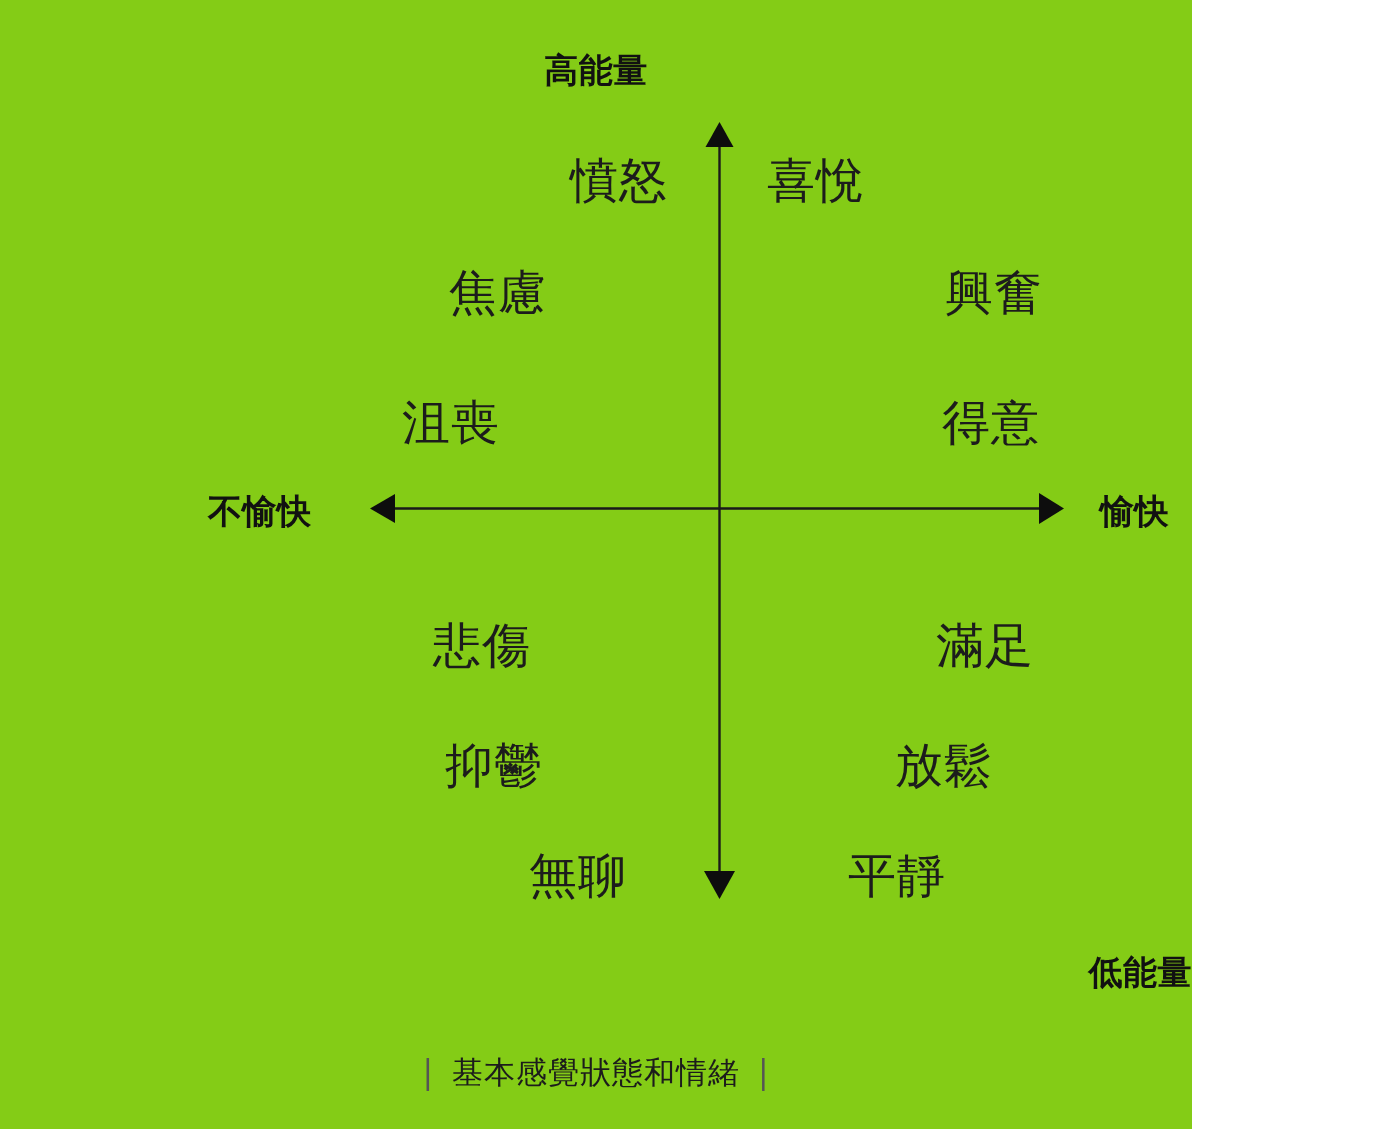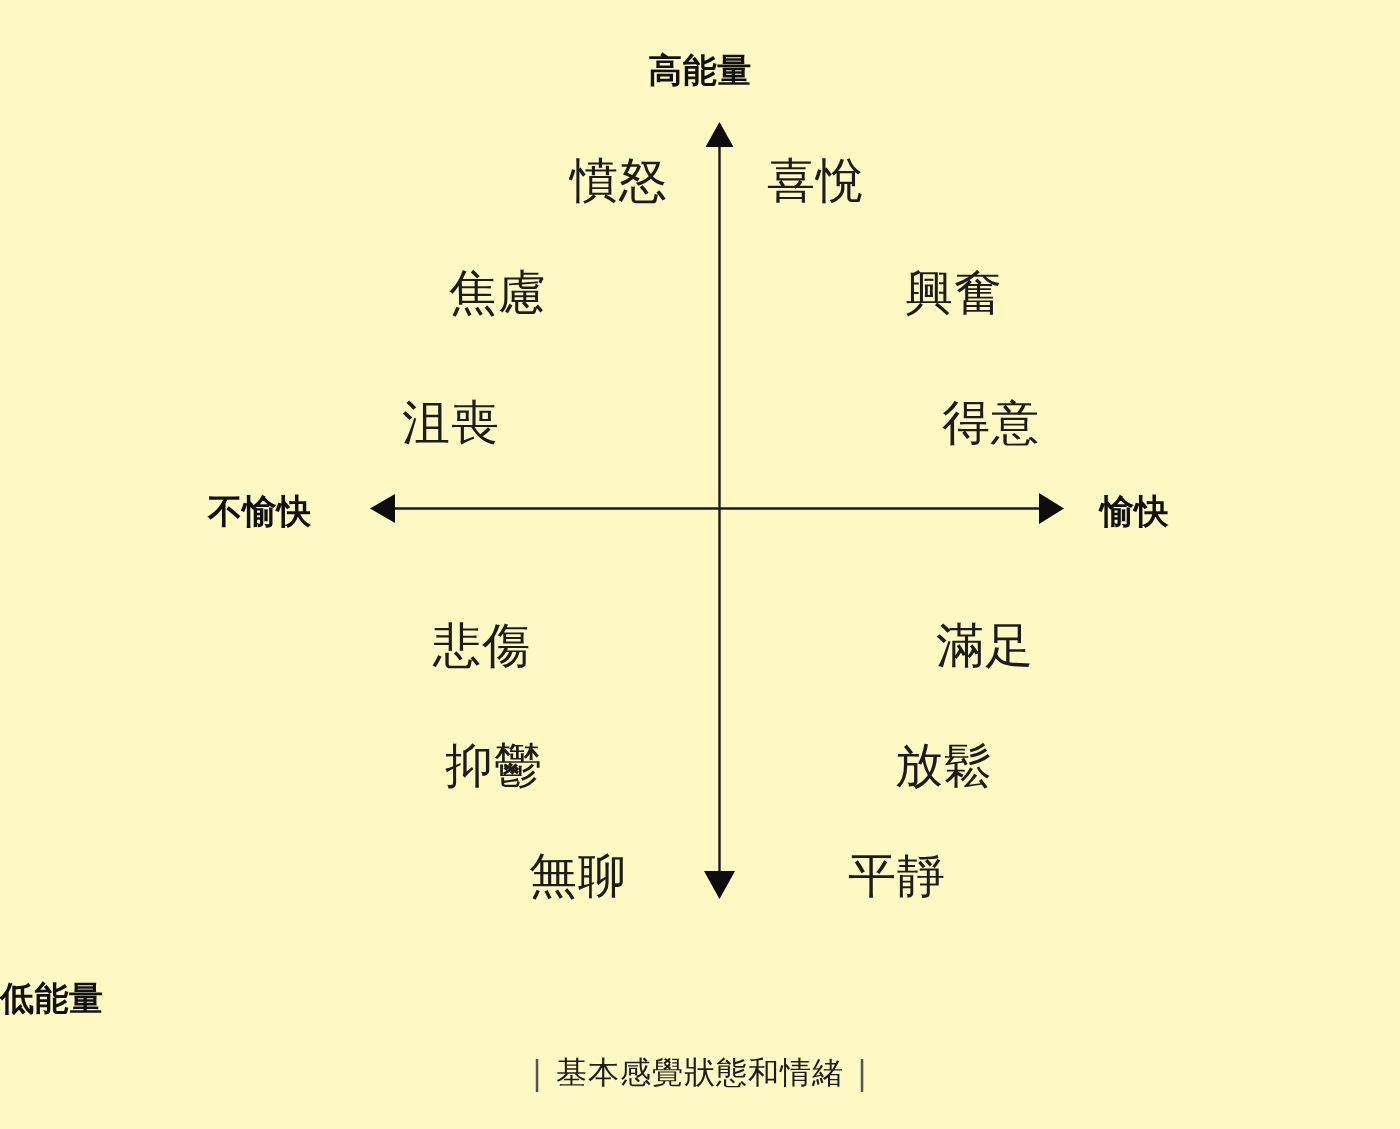--- a/index.html
+++ b/index.html
@@ -2,47 +2,46 @@
 <html><head>
 <meta charset="utf-8">
 <style>
   html, body {
     margin: 0;
     padding: 0;
     background: #ffffff;
   }
   #stage {
     position: relative;
-    width: 1400px;
+    width: 1192px;
     height: 1129px;
-    background: #fef9c3;
+    background: #84cc16;
     overflow: hidden;
-    font-family: Liberation Sans, sans-serif;
+    font-family: Liberation Mono, monospace;
     color: #1a1a1a;
   }
 
   
   .axis-label {
     position: absolute;
     font-weight: 700;
     font-size: 34px;
     letter-spacing: 0.5px;
     color: #111111;
     white-space: nowrap;
   }
   #label-high-energy {
     left: 0; right: 0;
     top: 48px;
     text-align: center;
   }
   #label-low-energy {
     left: 0; right: 0;
     top: 950px;
-    text-align: left;
-    margin-top: 26px;
+    text-align: right;
   }
   #label-unpleasant {
     left: 208px;
     top: 489px;
   }
   #label-pleasant {
     left: 1100px;
     top: 489px;
   }
 
@@ -110,21 +109,21 @@
     <polygon points="370,508.5 395,494 395,523" fill="#0d0d0d"></polygon>
     <polygon points="1064,508.5 1039,493 1039,524" fill="#0d0d0d"></polygon>
   </svg>
 
   <div class="emotion" style="left:619px; top:181px;">憤怒</div>
 
   <div class="emotion" style="left:816px; top:181px;">喜悅</div>
 
   <div class="emotion" style="left:498px; top:293px;">焦慮</div>
 
-  <div class="emotion" style="left:954px; top:293px;">興奮</div>
+  <div class="emotion" style="left:994px; top:293px;">興奮</div>
 
   <div class="emotion" style="left:451px; top:423px;">沮喪</div>
 
   <div class="emotion" style="left:991px; top:423px;">得意</div>
 
   <div class="emotion" style="left:482px; top:646px;">悲傷</div>
 
   <div class="emotion" style="left:985px; top:646px;">滿足</div>
 
   <div class="emotion" style="left:494px; top:766px;">抑鬱</div>

